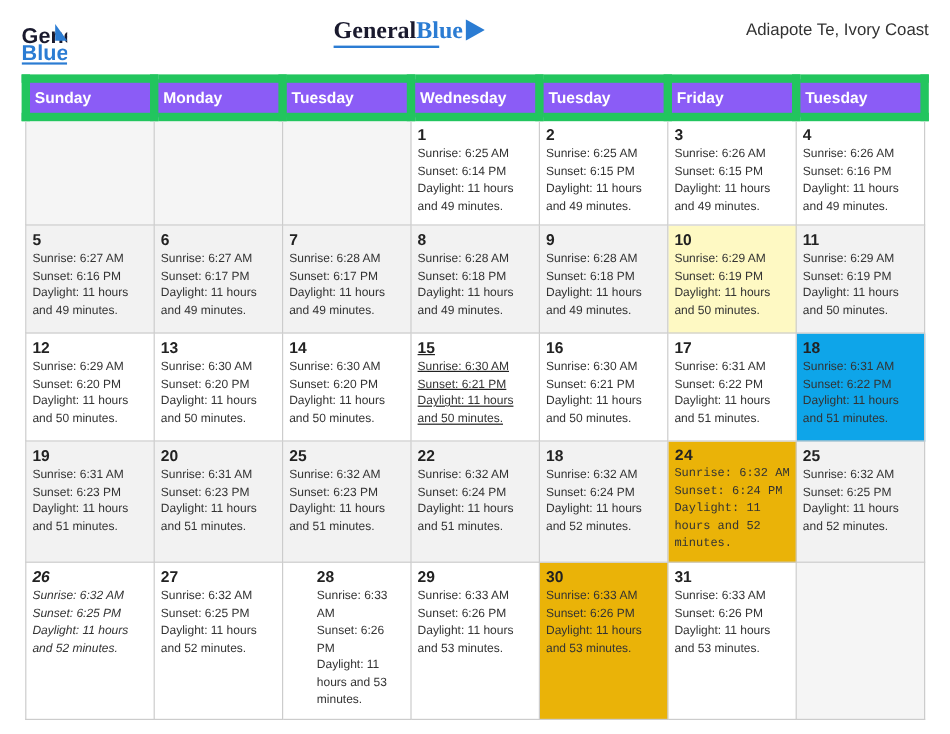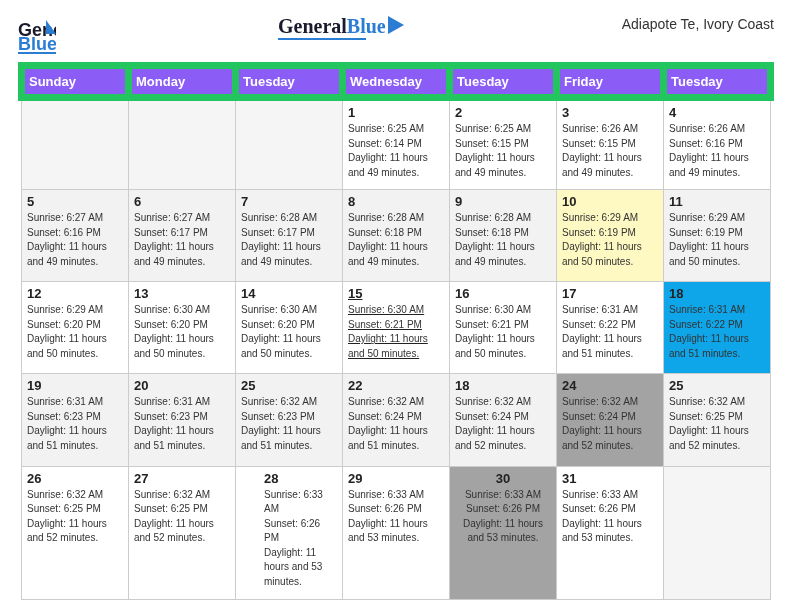--- a/index.html
+++ b/index.html
@@ -324,39 +324,39 @@
             </div>
           </td>
           <td style="background: rgb(242, 242, 242);">
             <span class="day-num">18</span>
             <div class="day-info">
               <div>Sunrise: 6:32 AM</div>
               <div>Sunset: 6:24 PM</div>
               <div>Daylight: 11 hours and 52 minutes.</div>
             </div>
           </td>
-          <td style="background: #a3a3a3;">
+          <td style="background: #eab308; font-family: Liberation Mono, monospace;">
             <span class="day-num">24</span>
             <div class="day-info">
               <div>Sunrise: 6:32 AM</div>
               <div>Sunset: 6:24 PM</div>
               <div>Daylight: 11 hours and 52 minutes.</div>
             </div>
           </td>
           <td style="background: rgb(242, 242, 242);">
             <span class="day-num">25</span>
             <div class="day-info">
               <div>Sunrise: 6:32 AM</div>
               <div>Sunset: 6:25 PM</div>
               <div>Daylight: 11 hours and 52 minutes.</div>
             </div>
           </td>
         </tr>
         <tr>
-          <td style="background: rgb(255, 255, 255);">
+          <td style="background: rgb(255, 255, 255); font-style: italic;">
             <span class="day-num">26</span>
             <div class="day-info">
               <div>Sunrise: 6:32 AM</div>
               <div>Sunset: 6:25 PM</div>
               <div>Daylight: 11 hours and 52 minutes.</div>
             </div>
           </td>
           <td style="background: rgb(255, 255, 255);">
             <span class="day-num">27</span>
             <div class="day-info">
@@ -374,21 +374,21 @@
             </div>
           </td>
           <td style="background: rgb(255, 255, 255);">
             <span class="day-num">29</span>
             <div class="day-info">
               <div>Sunrise: 6:33 AM</div>
               <div>Sunset: 6:26 PM</div>
               <div>Daylight: 11 hours and 53 minutes.</div>
             </div>
           </td>
-          <td style="background: #a3a3a3; text-align: center;">
+          <td style="background: #eab308;">
             <span class="day-num">30</span>
             <div class="day-info">
               <div>Sunrise: 6:33 AM</div>
               <div>Sunset: 6:26 PM</div>
               <div>Daylight: 11 hours and 53 minutes.</div>
             </div>
           </td>
           <td style="background: rgb(255, 255, 255);">
             <span class="day-num">31</span>
             <div class="day-info">

